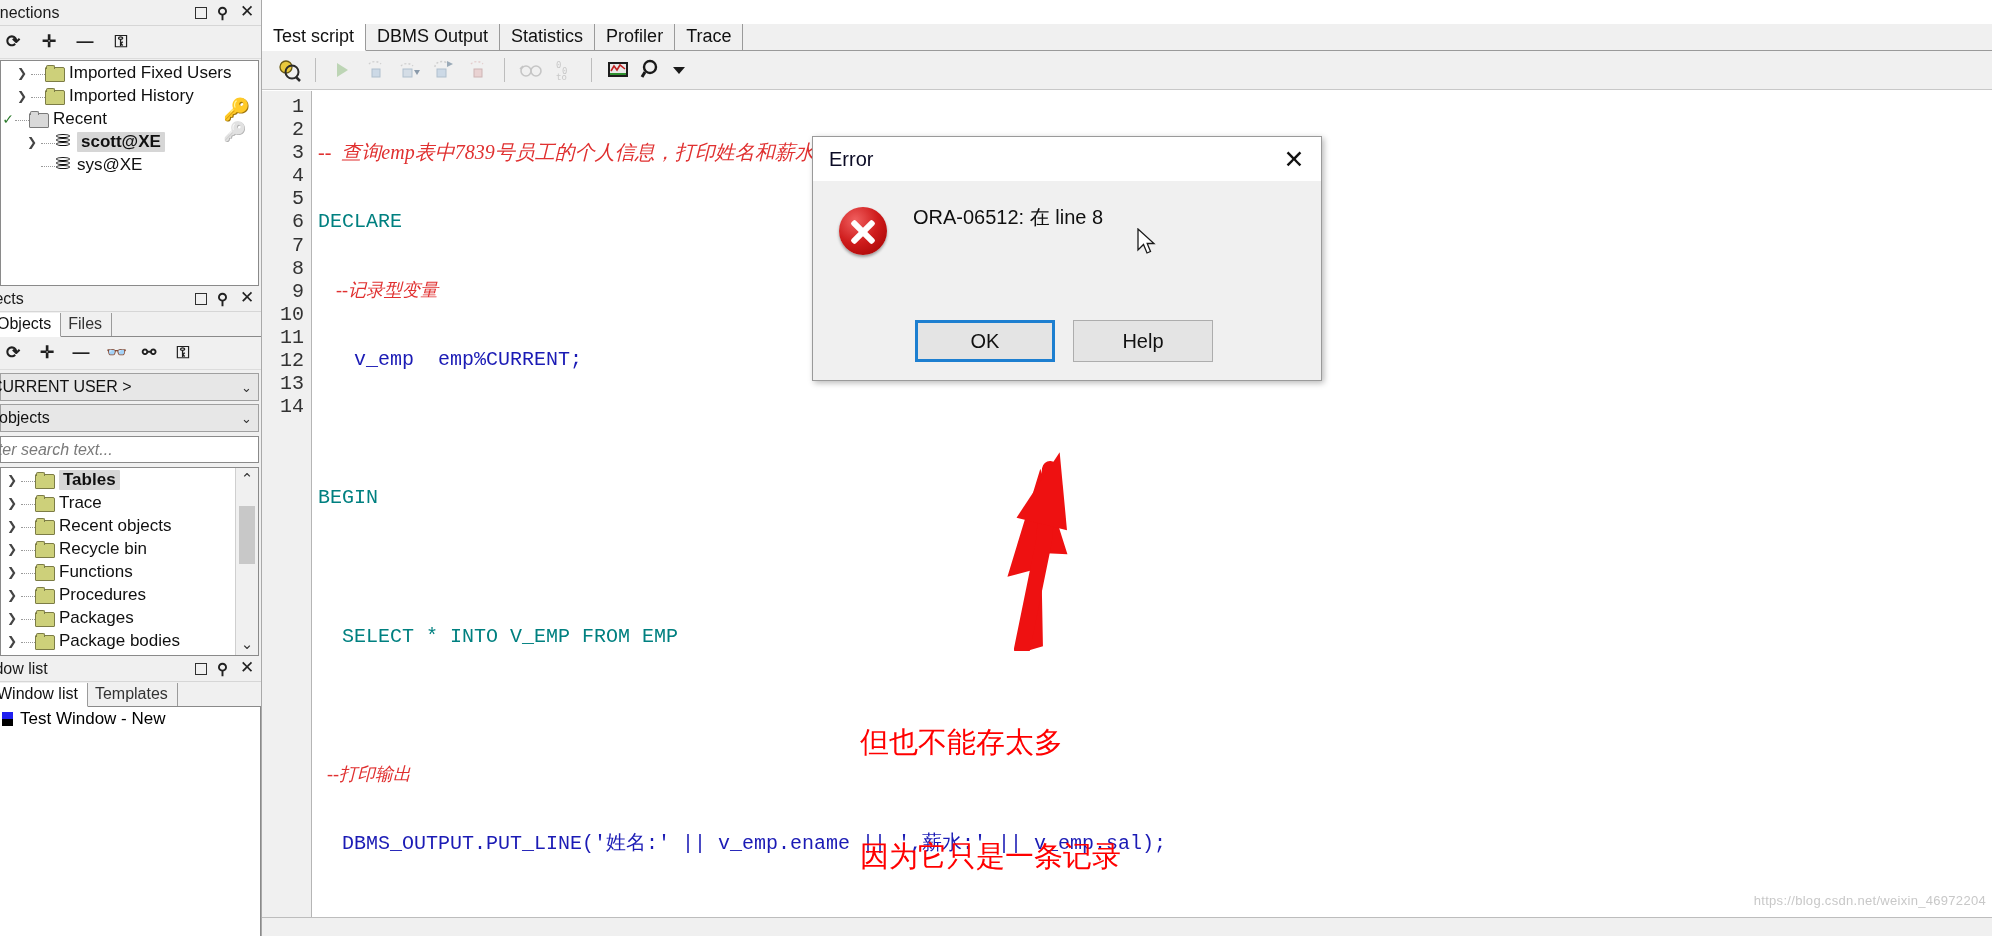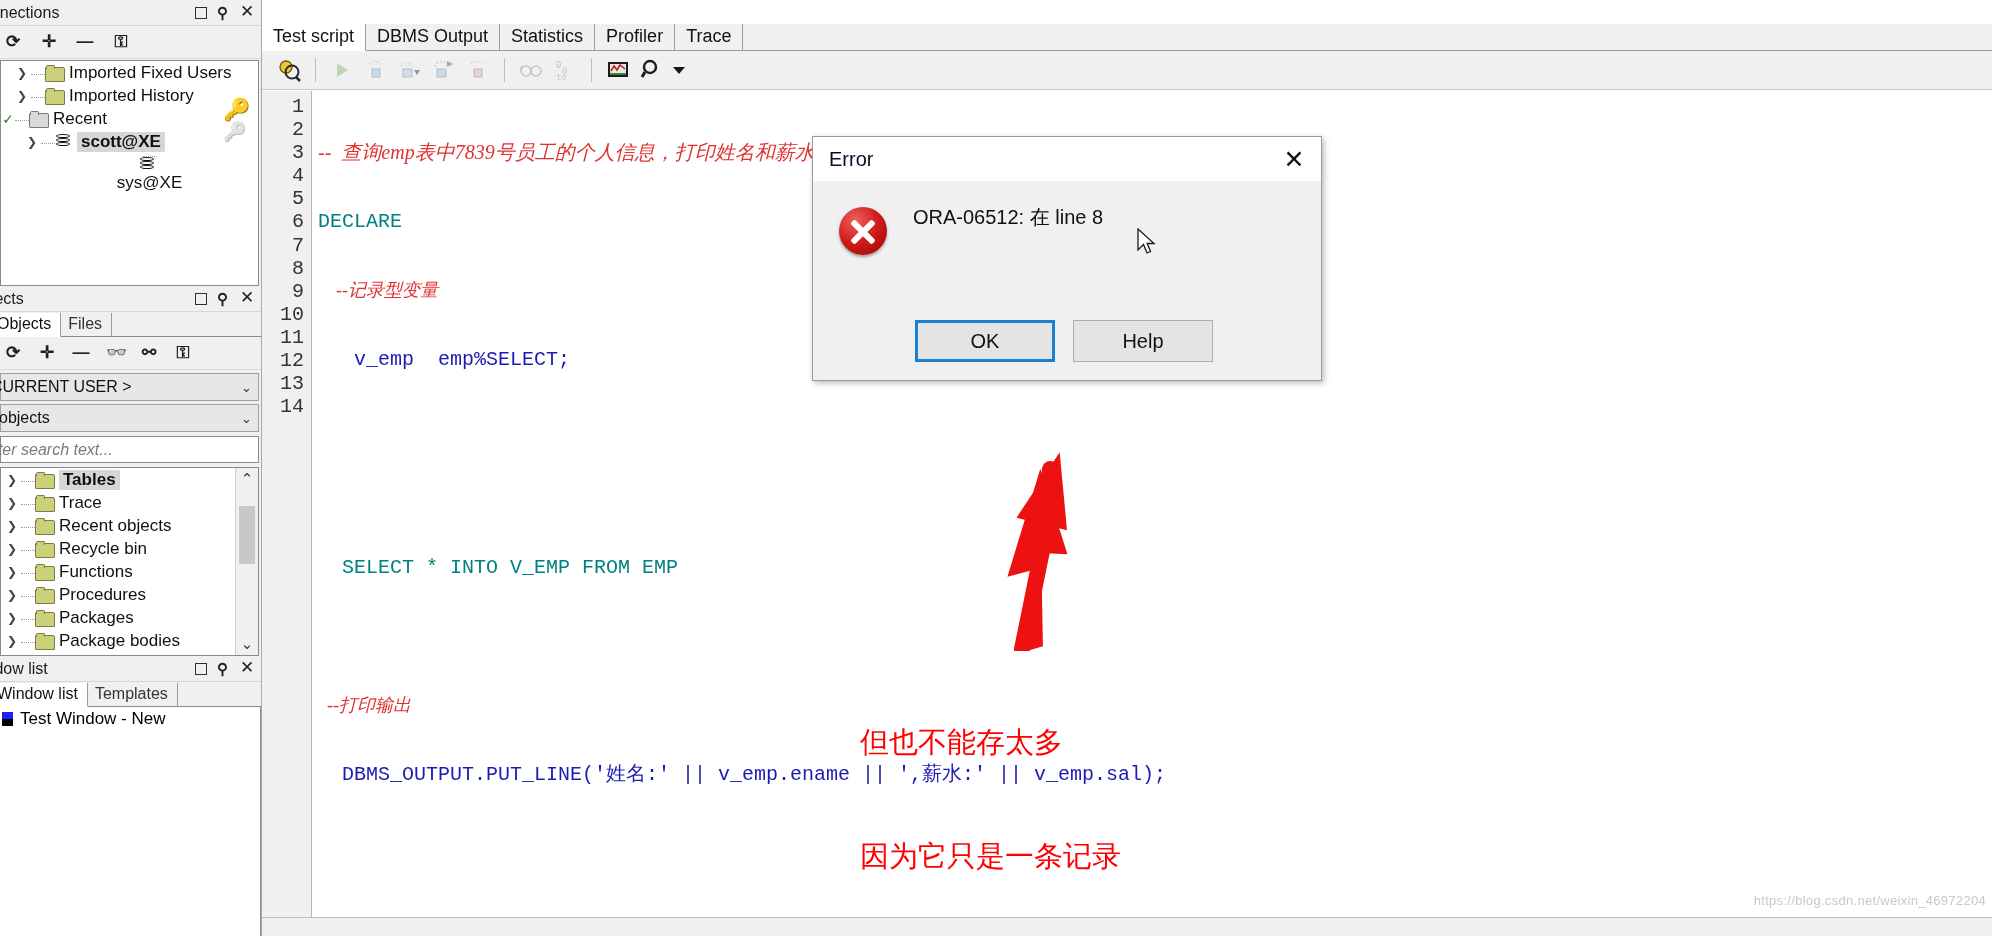--- a/index.html
+++ b/index.html
@@ -280,21 +280,21 @@
         <div class="trow" style="padding-left:22px;">
           <span class="exp">❯</span>
           <span class="dash"></span>
           <span class="dbicon">
               <i></i>
               <i></i>
               <i></i>
             </span>
           <span class="sel">scott@XE</span>
         </div>
-        <div class="trow" style="padding-left:40px;flex-direction:column;">
+        <div class="trow" style="padding-left:40px;">
           <span class="dash"></span>
           <span class="dbicon">
               <i></i>
               <i></i>
               <i></i>
             </span>
           <span>sys@XE</span>
         </div>
       </div>
     </div>
@@ -529,22 +529,23 @@
         <div>10</div>
         <div>11</div>
         <div>12</div>
         <div>13</div>
         <div>14</div>
       </div>
       <div class="codearea">
         <div class="cline cmt">--  查询emp表中7839号员工的个人信息，打印姓名和薪水</div>
         <div class="cline kw">DECLARE</div>
         <div class="cline cmt2">    --记录型变量</div>
-        <div class="cline id">   v_emp  emp%SELECT;</div>
+        <div class="cline id">   v_emp  emp%CURRENT;</div>
         <div class="cline"></div>
+        <div class="cline kw">BEGIN</div>
         <div class="cline"></div>
         <div class="cline kw">  SELECT * INTO V_EMP FROM EMP</div>
         <div class="cline"></div>
         <div class="cline cmt2">  --打印输出</div>
         <div class="cline id">  DBMS_OUTPUT.PUT_LINE('姓名:' || v_emp.ename || ',薪水:' || v_emp.sal);</div>
         <div class="cline"></div>
         
         
 
         

